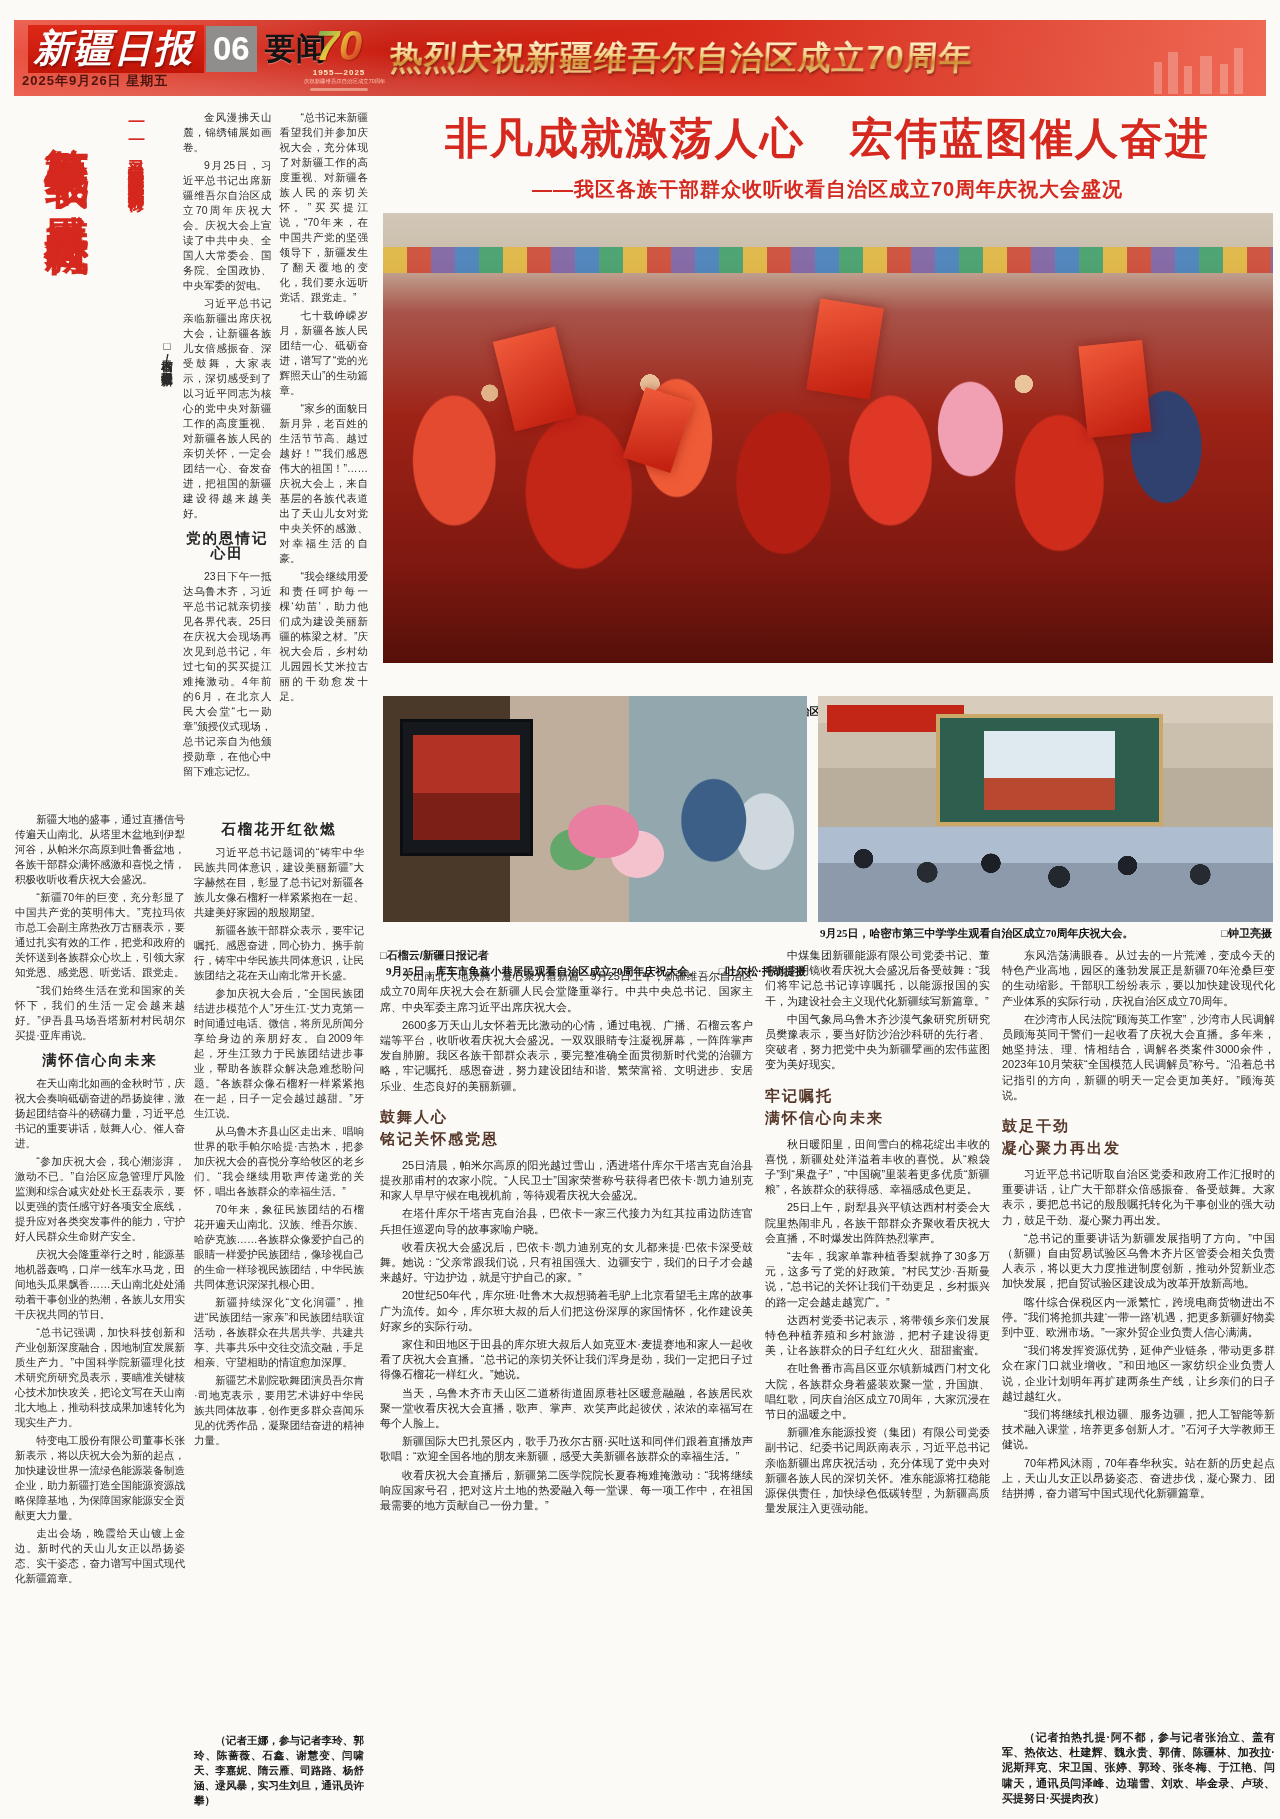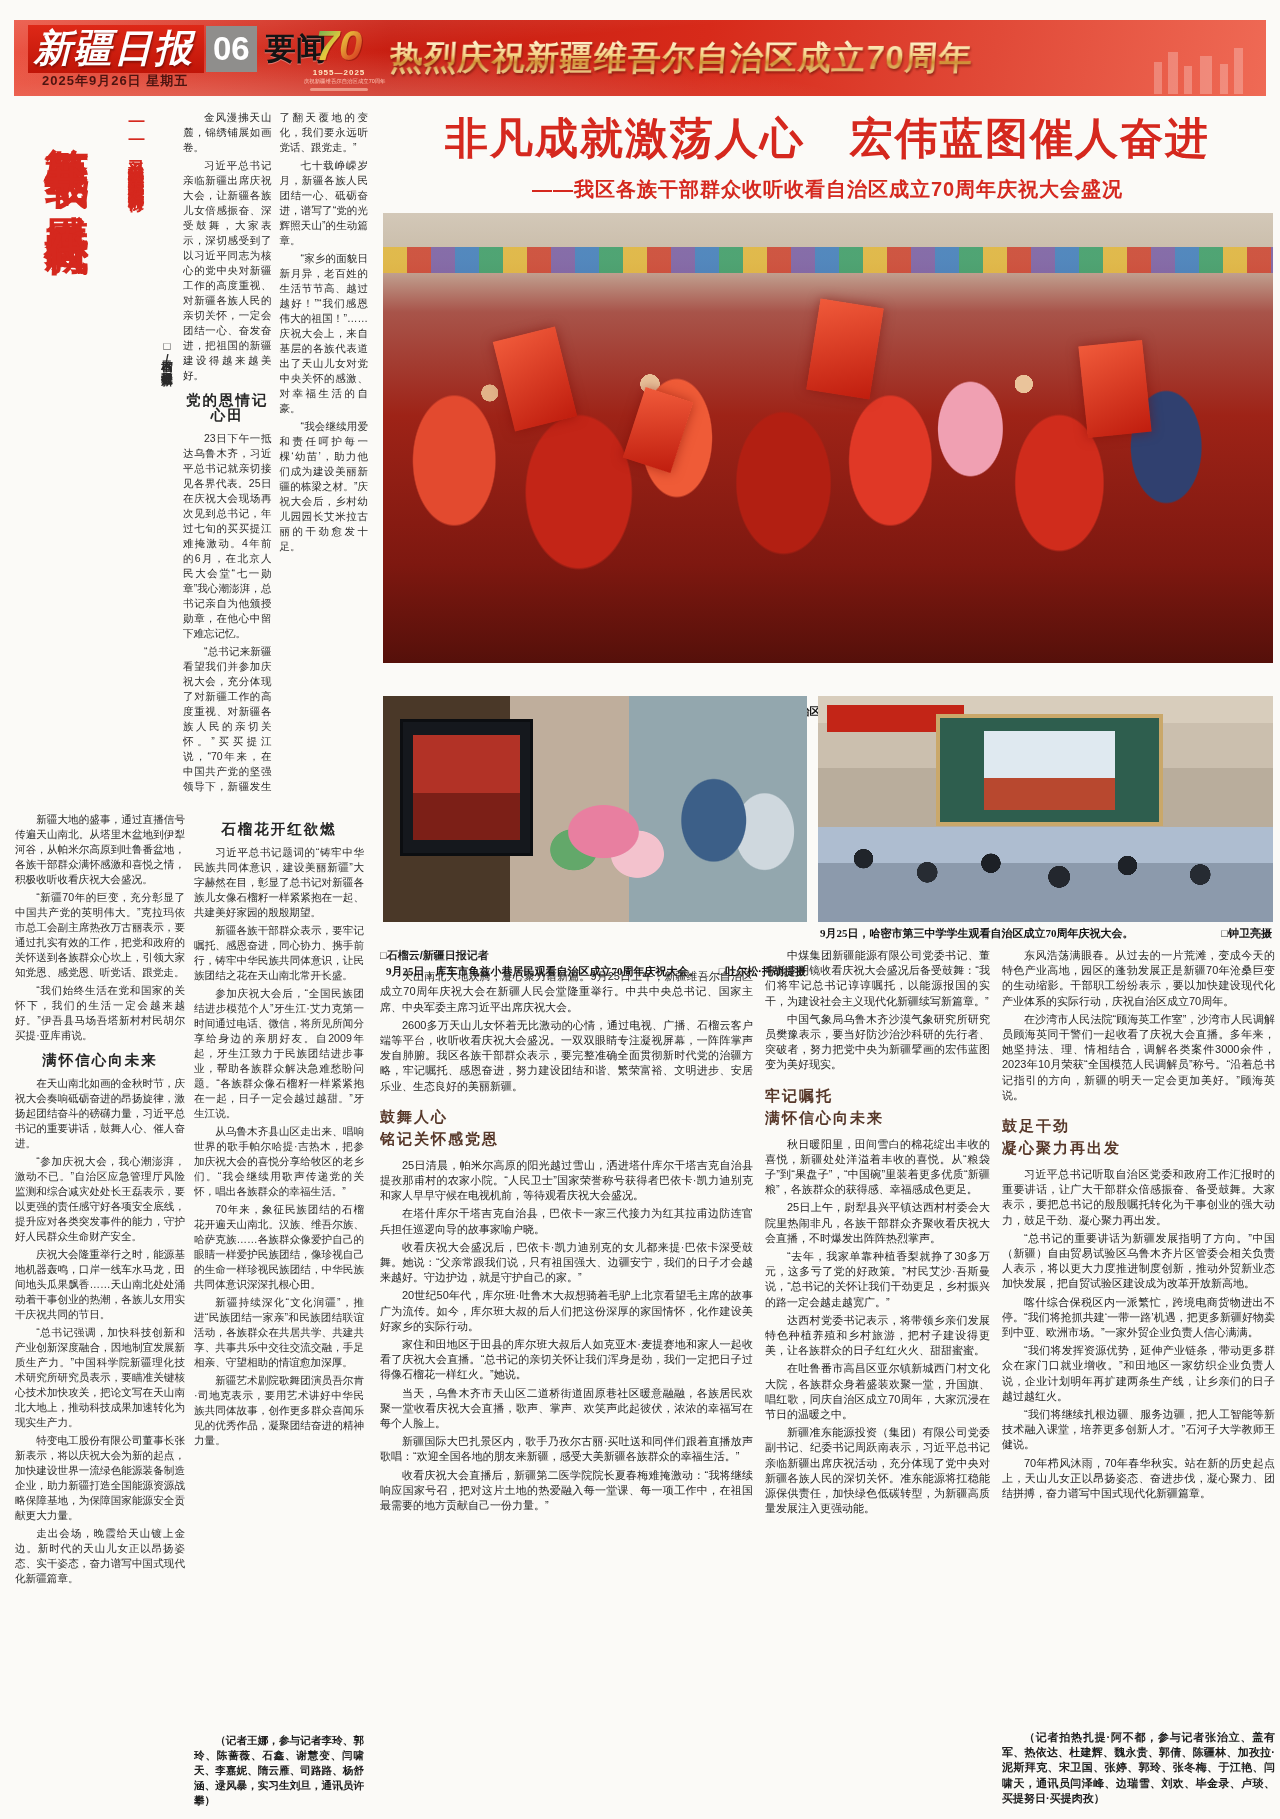--- a/index.html
+++ b/index.html
@@ -23,21 +23,21 @@
   .paper-name{
     font-size:38px;font-weight:900;font-style:italic;color:#fff;
     letter-spacing:2px;text-shadow:1px 2px 2px rgba(90,10,5,.55);
     background:linear-gradient(180deg,#de2817,#c01508);padding:0 10px 2px 6px;line-height:46px;
   }
   .page-no{
     background:#8f8e8c;color:#fff;font-weight:900;font-size:33px;
     padding:0 7px;margin-left:2px;line-height:46px;
   }
   .section-name{color:#141414;font-weight:900;font-size:31px;margin-left:8px;line-height:46px;text-shadow:0 1px 0 rgba(255,255,255,.35);}
-  .date-row{position:absolute;left:28px;top:52px;font-size:13px;font-weight:700;color:#4d1410;letter-spacing:1px;}
+  .date-row{position:absolute;left:8px;top:52px;font-size:13px;font-weight:700;color:#4d1410;letter-spacing:1px;}
   .banner{position:absolute;left:272px;top:0;right:0;height:76px;}
   .logo70{position:absolute;left:14px;top:4px;width:78px;text-align:center;}
   .logo-num{
     display:block;font-size:42px;font-weight:900;font-style:italic;line-height:44px;
     background:linear-gradient(130deg,#3fa65c 10%,#e8c83c 45%,#d5281e 80%);
     -webkit-background-clip:text;background-clip:text;color:transparent;
     filter:drop-shadow(1px 1px 0 rgba(120,20,5,.5));
   }
   .logo-years{display:block;font-size:8px;color:#ffe7c2;font-weight:700;letter-spacing:1px;}
   .logo-cap{display:block;font-size:6px;color:#ffc9b8;transform:scale(.9);white-space:nowrap;}
@@ -200,25 +200,26 @@
 </div>
 
 <div class="left-article">
   <div class="v-headline">繁花硕果七十载　感恩奋进新时代</div>
   <div class="v-subhead">——习近平总书记出席新疆维吾尔自治区成立七十周年庆祝大会鼓舞天山儿女勇毅前行</div>
   <div class="v-byline">□石榴云/新疆日报记者</div>
 
   <div class="upper-cols">
     <div>
         <p class="para">金风漫拂天山麓，锦绣铺展如画卷。</p>
+        <p class="para">9月25日，习近平总书记出席新疆维吾尔自治区成立70周年庆祝大会。庆祝大会上宣读了中共中央、全国人大常委会、国务院、全国政协、中央军委的贺电。</p>
         <p class="para">习近平总书记亲临新疆出席庆祝大会，让新疆各族儿女倍感振奋、深受鼓舞，大家表示，深切感受到了以习近平同志为核心的党中央对新疆工作的高度重视、对新疆各族人民的亲切关怀，一定会团结一心、奋发奋进，把祖国的新疆建设得越来越美好。</p>
       </div>
     <div class="sec-head">党的恩情记心田</div>
     <div>
-        <p class="para">23日下午一抵达乌鲁木齐，习近平总书记就亲切接见各界代表。25日在庆祝大会现场再次见到总书记，年过七旬的买买提江难掩激动。4年前的6月，在北京人民大会堂“七一勋章”我心潮澎湃，总书记亲自为他颁授勋章，在他心中留下难忘记忆。</p>
+        <p class="para">23日下午一抵达乌鲁木齐，习近平总书记就亲切接见各界代表。25日在庆祝大会现场再次见到总书记，年过七旬的买买提江难掩激动。4年前的6月，在北京人民大会堂“七一勋章”颁授仪式现场，总书记亲自为他颁授勋章，在他心中留下难忘记忆。</p>
         <p class="para">“总书记来新疆看望我们并参加庆祝大会，充分体现了对新疆工作的高度重视、对新疆各族人民的亲切关怀。”买买提江说，“70年来，在中国共产党的坚强领导下，新疆发生了翻天覆地的变化，我们要永远听党话、跟党走。”</p>
         <p class="para">七十载峥嵘岁月，新疆各族人民团结一心、砥砺奋进，谱写了“党的光辉照天山”的生动篇章。</p>
         <p class="para">“家乡的面貌日新月异，老百姓的生活节节高、越过越好！”“我们感恩伟大的祖国！”……庆祝大会上，来自基层的各族代表道出了天山儿女对党中央关怀的感激、对幸福生活的自豪。</p>
         <p class="para">“我会继续用爱和责任呵护每一棵‘幼苗’，助力他们成为建设美丽新疆的栋梁之材。”庆祝大会后，乡村幼儿园园长艾米拉古丽的干劲愈发十足。</p>
       </div>
   </div>
 
   <div class="lower-cols">
     <div class="lower-col">
       <div>

